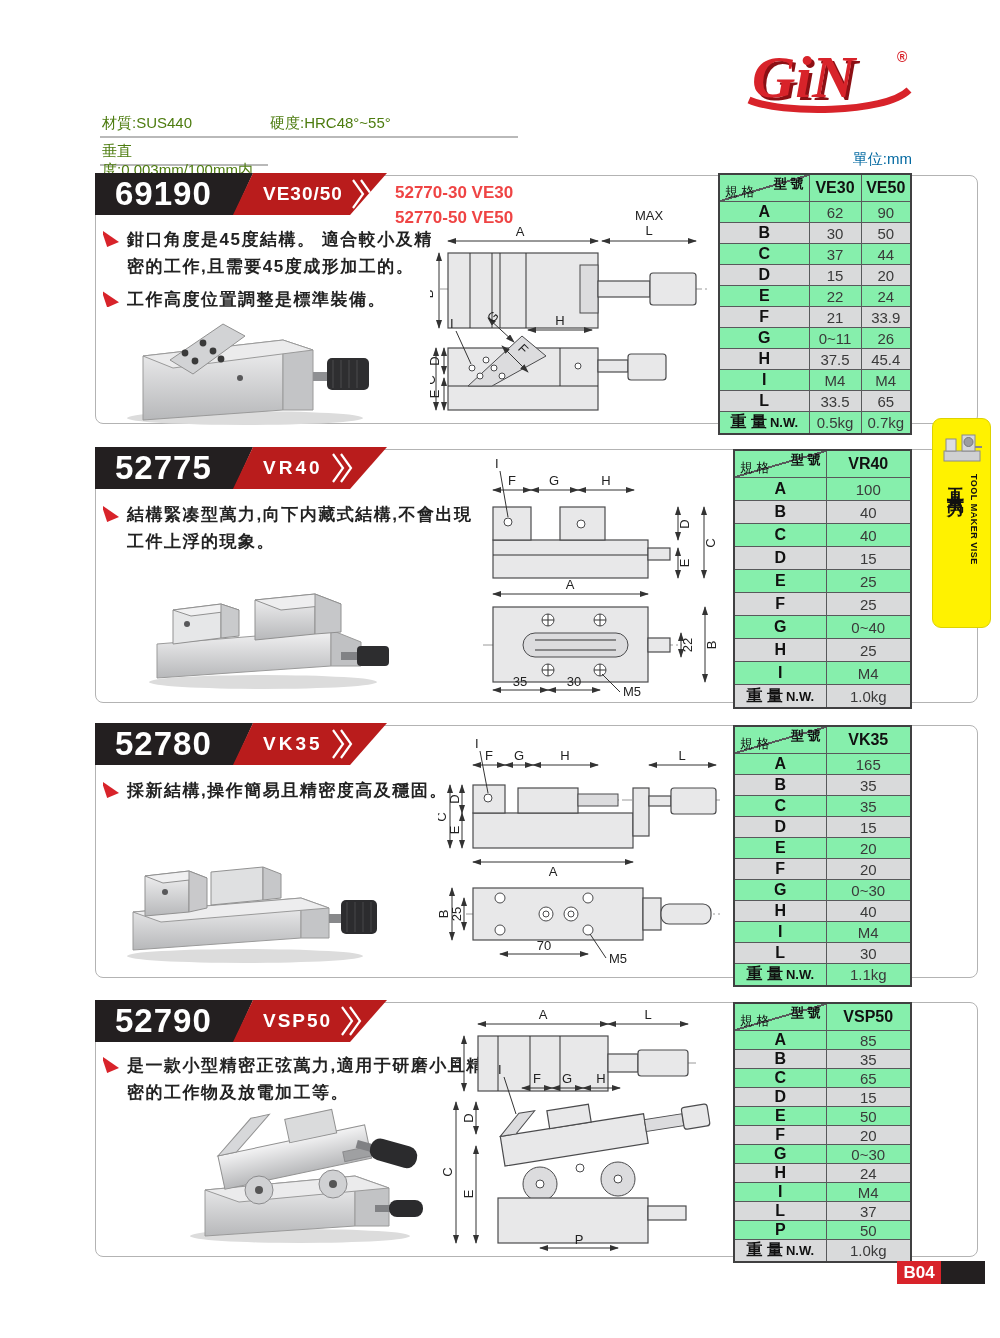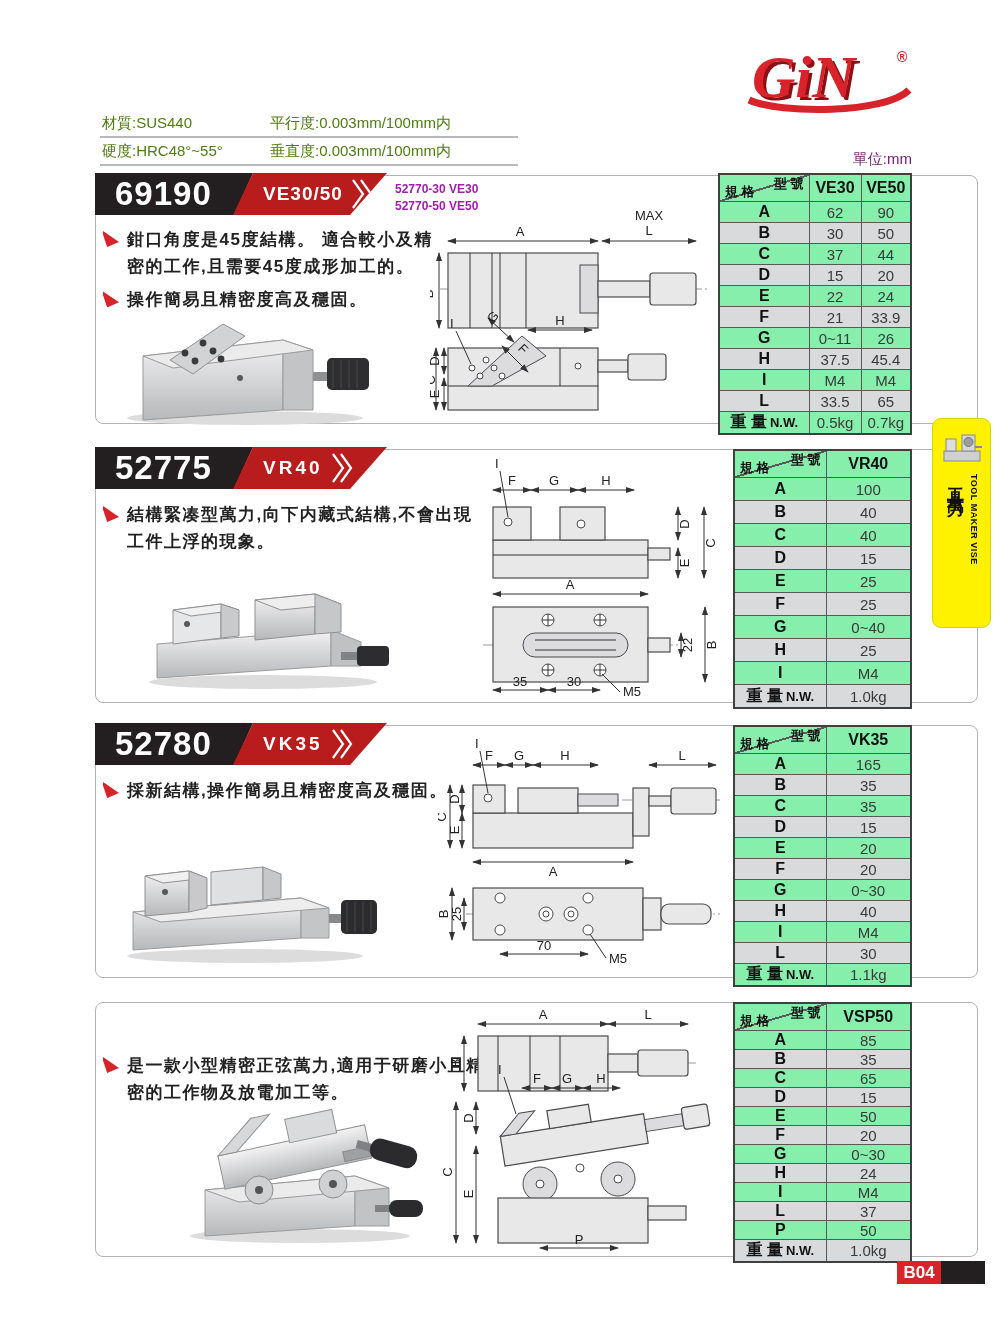--- a/index.html
+++ b/index.html
@@ -4,55 +4,55 @@
 <style>
   html,body{margin:0;padding:0;background:#fff;}
   .page{position:relative;width:1000px;height:1338px;background:#ffffff;overflow:hidden;
         font-family:"Liberation Sans",sans-serif;color:#222;}
   .abs{position:absolute;}
 
   
   .spec-grid{position:absolute;left:100px;top:110px;display:grid;
              grid-template-columns:168px 250px;font-size:15px;color:#4d7c0f;}
   .spec-cell{border-bottom:2px solid #b9b9b9;padding:4px 2px 2px 2px;height:20px;}
-  .unit-label{position:absolute;left:848px;top:150px;width:64px;font-size:15px;color:#701a75;text-align:right;}
+  .unit-label{position:absolute;left:848px;top:150px;width:64px;font-size:15px;color:#0369a1;text-align:right;}
 
   
   .secbox{position:absolute;left:95px;width:881px;border:1.5px solid #b3b3b3;border-radius:8px;background:#fff;}
 
   
   .banner{position:absolute;left:95px;width:292px;height:42px;}
   .banner-black{position:absolute;left:0;top:0;width:158px;height:42px;background:#231f20;
       clip-path:polygon(0 0,100% 0,88% 100%,0 100%);color:#fff;font-size:33px;font-weight:bold;
       display:flex;align-items:center;padding-left:20px;box-sizing:border-box;letter-spacing:1px;}
   .banner-red{position:absolute;left:138px;top:0;width:154px;height:42px;background:#b91c1c;
       clip-path:polygon(13% 0,100% 0,76% 100%,0 100%);display:flex;align-items:center;
       padding-left:30px;box-sizing:border-box;color:#fff;font-weight:bold;font-size:19px;letter-spacing:1px;gap:8px;}
   .chev{flex-shrink:0;}
 
-  .variants{position:absolute;left:395px;top:181px;font-size:12px;font-weight:bold;color:#a21caf;line-height:1.45;}
+  .variants{position:absolute;left:395px;top:181px;font-size:17px;font-weight:bold;color:#ef4444;line-height:1.45;}
 
   
   .bullets{position:absolute;font-size:17px;font-weight:bold;color:#222;line-height:1.6;letter-spacing:1.5px;}
   .bullet{display:flex;gap:8px;margin-bottom:6px;}
   .tri{flex-shrink:0;width:16px;height:16px;margin-top:5px;background:#d8232a;
        clip-path:polygon(0 0,100% 68%,26% 100%,0 22%);}
 
   
   table.spec{position:absolute;border-collapse:collapse;background:#86efac;border:2px solid #404041;table-layout:fixed;}
   table.spec th,table.spec td{border:1px solid #58595b;text-align:center;padding:0;
        font-size:15px;color:#3a3a3a;overflow:hidden;}
   table.spec th{font-size:16px;font-weight:bold;color:#111;height:26px;}
   table.spec td.key{font-weight:bold;color:#111;font-size:16px;}
   table.spec tr.alt{background:#d9dadb;}
   th.corner{position:relative;background:
      linear-gradient(to bottom right,transparent calc(50% - 1px),#58595b calc(50% - 1px),
        #58595b calc(50% + 1px),transparent calc(50% + 1px));}
   .c-top{position:absolute;top:0;right:5px;font-size:13px;font-weight:bold;color:#111;}
-  .c-bot{position:absolute;bottom:0;left:5px;font-size:13px;font-weight:bold;color:#111;}
+  .c-bot{position:absolute;bottom:0;left:5px;font-size:13px;font-weight:normal;color:#111;}
   .t1{left:718px;top:173px;width:192px;}
   .t2{left:733px;top:449px;width:177px;}
   .t3{left:733px;top:725px;width:177px;}
   .t4{left:733px;top:1002px;width:177px;}
   .t1 td{height:20px;} .t2 td{height:22px;} .t3 td{height:20px;} .t4 td{height:18px;}
   .wt{font-size:16px;font-weight:bold;margin-right:3px;}
   .nw{font-size:13px;font-weight:bold;}
 
   
   .bd{fill:#e8e8e9;stroke:#4b4b4d;stroke-width:1.2;}
@@ -83,21 +83,20 @@
 
   <svg class="abs" style="left:735px;top:40px" width="185" height="80" viewBox="0 0 185 80">
     <path d="M14,60 C45,74 150,74 174,50" stroke="#d8232a" stroke-width="7" fill="none"></path>
     <text x="20" y="60" font-family="Liberation Serif,serif" font-size="60" font-weight="bold" font-style="italic" fill="#8c0f14">GiN</text>
     <text x="17" y="57" font-family="Liberation Serif,serif" font-size="60" font-weight="bold" font-style="italic" fill="#d8232a">GiN</text>
     <text x="162" y="22" font-size="14" font-weight="bold" fill="#d8232a">®</text>
   </svg>
 
   <div class="spec-grid">
     <div class="spec-cell">材質:SUS440</div>
-    <div class="spec-cell">平行度:0.003mm/100mm内</div>
     <div class="spec-cell">硬度:HRC48°~55°</div>
     <div class="spec-cell">垂直度:0.003mm/100mm内</div>
   </div>
 
   <div class="unit-label">單位:mm</div>
 
   <div class="secbox" style="top:175px;height:247px"></div>
   <div class="secbox" style="top:449px;height:252px"></div>
   <div class="secbox" style="top:725px;height:251px"></div>
   <div class="secbox" style="top:1002px;height:253px"></div>
@@ -125,34 +124,44 @@
   <div class="banner" style="top:723px">
     <div class="banner-black">52780</div>
     <div class="banner-red">
       <span style="letter-spacing:3px">VK35</span>
       <svg class="chev" width="22" height="30" viewBox="0 0 22 30">
         <polyline points="2,1 12,15 2,29" stroke="#fff" stroke-width="2.2" fill="none"></polyline>
         <polyline points="10,1 20,15 10,29" stroke="#fff" stroke-width="2.2" fill="none"></polyline>
       </svg>
     </div>
   </div>
+  <div class="banner" style="top:1000px">
+    <div class="banner-black">52790</div>
+    <div class="banner-red">
+      <span style="letter-spacing:2px">VSP50</span>
+      <svg class="chev" width="22" height="30" viewBox="0 0 22 30">
+        <polyline points="2,1 12,15 2,29" stroke="#fff" stroke-width="2.2" fill="none"></polyline>
+        <polyline points="10,1 20,15 10,29" stroke="#fff" stroke-width="2.2" fill="none"></polyline>
+      </svg>
+    </div>
+  </div>
 
   <div class="variants">
     <div>52770-30 VE30</div>
     <div>52770-50 VE50</div>
   </div>
 
   <div class="bullets" style="left:103px;top:226px;width:335px">
     <div class="bullet">
         <span class="tri"></span>
       <span>鉗口角度是45度結構。 適合較小及精密的工作,且需要45度成形加工的。</span>
       </div>
     <div class="bullet">
         <span class="tri"></span>
-      <span>操作簡易且精密度高及穩固。</span>
+      <span>工作高度位置調整是標準裝備。</span>
       </div>
   </div>
   <div class="bullets" style="left:103px;top:501px;width:385px">
     <div class="bullet">
         <span class="tri"></span>
       <span>結構緊凑型萬力,向下内藏式結構,不會出現工件上浮的現象。</span>
       </div>
   </div>
   <div class="bullets" style="left:103px;top:777px;width:385px">
     <div class="bullet">

